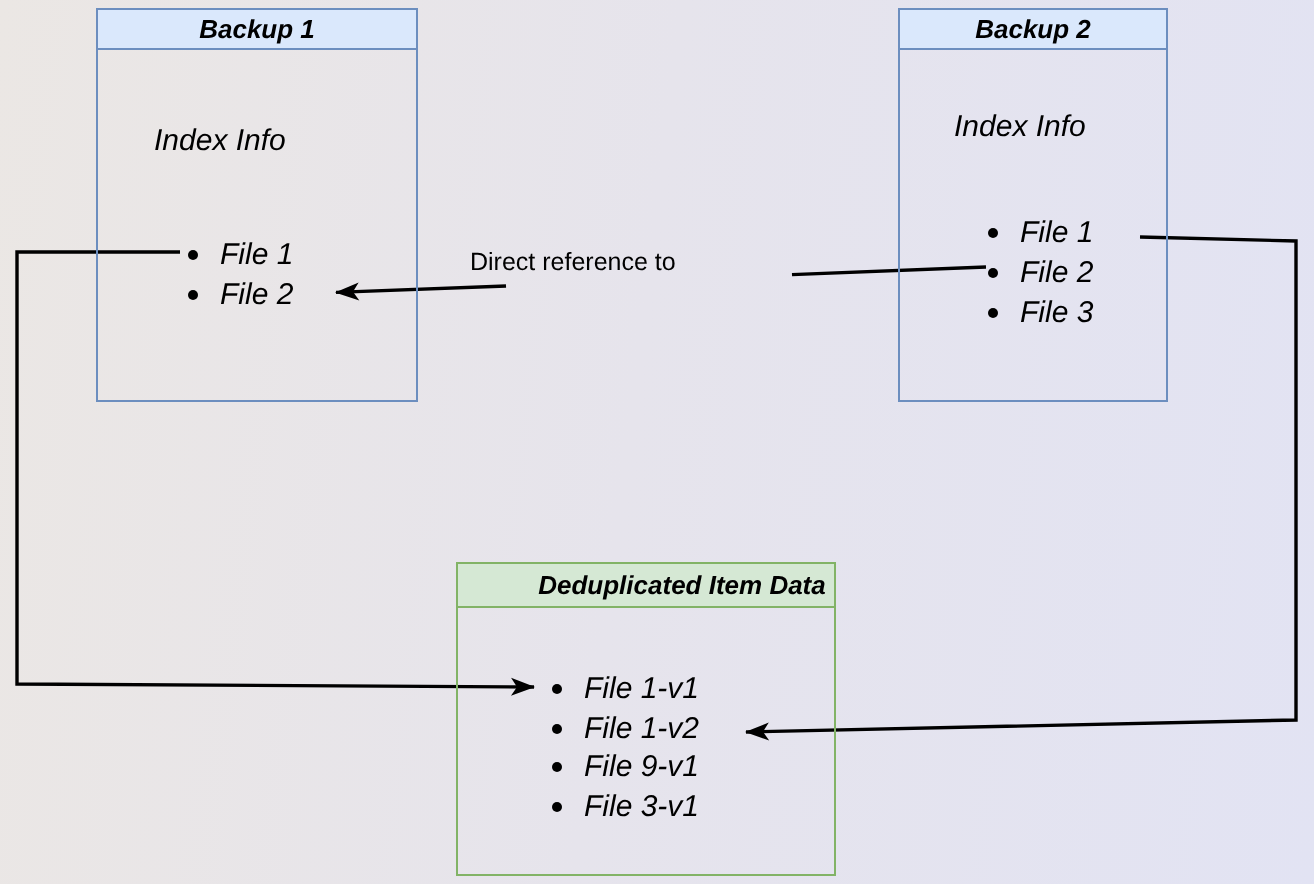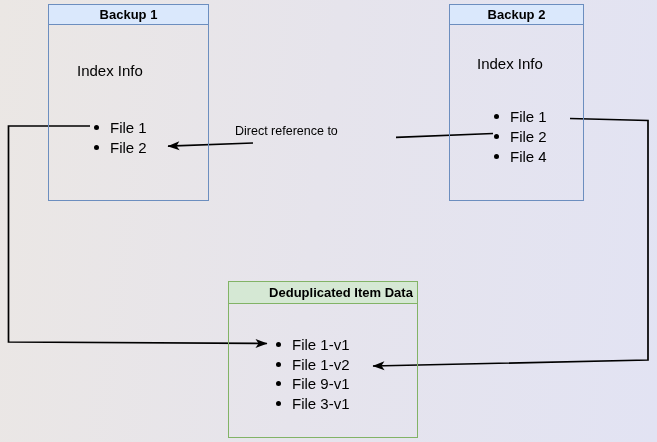--- a/index.html
+++ b/index.html
@@ -14,21 +14,21 @@
   }
   html,body{margin:0;padding:0;}
   body{font-family:"Liberation Sans","DejaVu Sans",sans-serif;color:var(--text);}
   .canvas{
     position:relative;width:657px;height:442px;overflow:hidden;
     background:linear-gradient(97deg,var(--bg-left) 0%,#E6E4EC 48%,var(--bg-right) 100%);
   }
   .arrows{position:absolute;left:0;top:0;width:657px;height:442px;pointer-events:none;}
   .arrows path{fill:none;stroke:var(--arrow);stroke-width:1.7px;}
   .arrows marker path{fill:var(--arrow);stroke:none;}
-  .box{position:absolute;border:1.5px solid var(--backup-border);background:transparent;box-sizing:border-box;}
+  .box{position:absolute;border:1.5px solid var(--backup-border);background:transparent;box-sizing:border-box;font-style:italic;}
   .box.green{border-color:var(--dedup-border);}
   .box-header{
     position:absolute;left:0;right:0;top:0;
     background:var(--backup-header-fill);
     border-bottom:1.5px solid var(--backup-border);
     font-weight:bold;font-size:13px;text-align:center;
   }
   .box.green .box-header{background:var(--dedup-header-fill);border-bottom-color:var(--dedup-border);padding-left:36px;}
   .backup1{left:48px;top:4px;width:161px;height:197px;}
   .backup2{left:449px;top:4px;width:135px;height:197px;}
@@ -89,21 +89,21 @@
       <div class="li">
         <span class="dot"></span>
         <span>File 1</span>
       </div>
       <div class="li">
         <span class="dot"></span>
         <span>File 2</span>
       </div>
       <div class="li">
         <span class="dot"></span>
-        <span>File 4</span>
+        <span>File 3</span>
       </div>
     </div>
   </div>
 
   <div class="box green dedup">
     <div class="box-header">Deduplicated Item Data</div>
     <div class="list">
       <div class="li">
         <span class="dot"></span>
         <span>File 1-v1</span>

